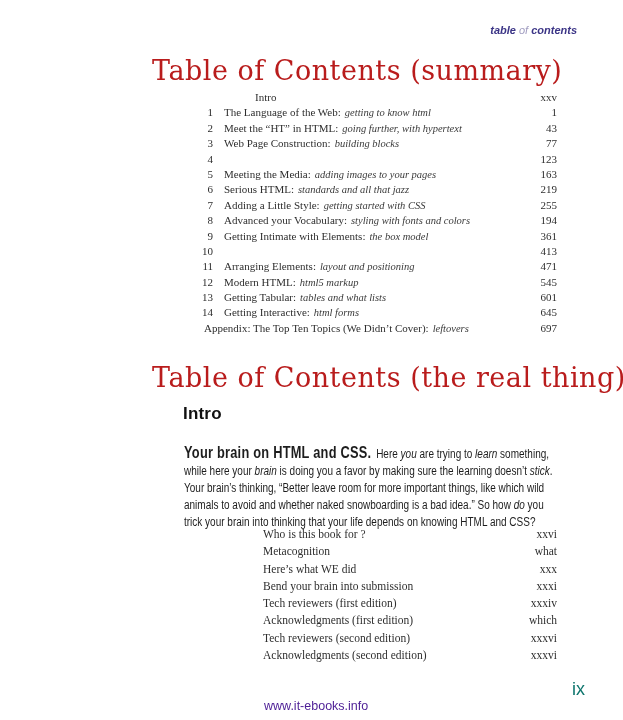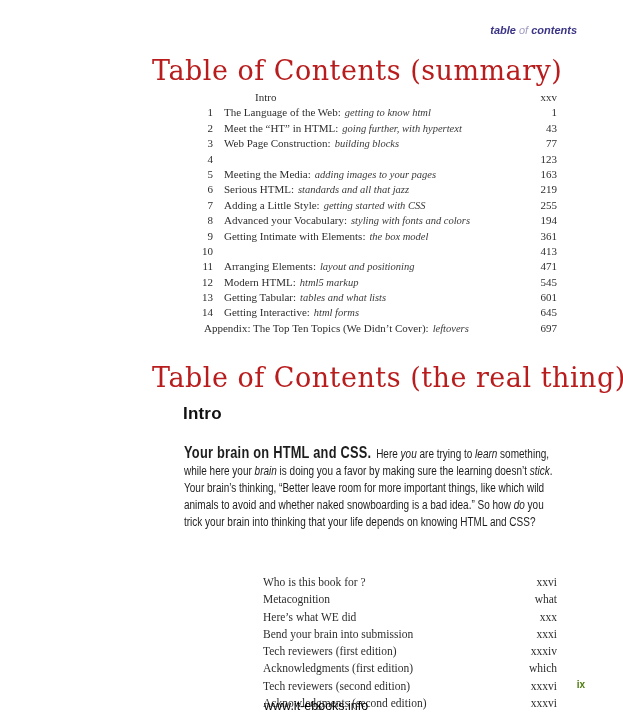--- a/index.html
+++ b/index.html
@@ -26,29 +26,29 @@
   .srow .pg{position:absolute;right:66px;text-align:right;}
   
   .intro-heading{position:absolute;left:183px;top:404px;font-family:"Liberation Sans",sans-serif;
                  font-weight:bold;font-size:17px;color:#111;letter-spacing:0.2px;}
   .para{position:absolute;left:184px;top:431px;width:472px;transform:scaleX(0.8);
         transform-origin:0 0;font-family:"Liberation Sans",sans-serif;font-size:12.5px;
         line-height:17.2px;color:#1d1d1d;}
   .para .lead{font-weight:bold;font-size:16px;letter-spacing:0.3px;margin-right:6px;}
   .para i{font-style:italic;}
   
-  .intro-list{position:absolute;left:0;top:528px;width:623px;margin-top:48px;}
+  .intro-list{position:absolute;left:0;top:528px;width:623px;}
   .irow{position:relative;height:17.3px;font-size:11.5px;white-space:nowrap;}
   .irow .lbl{position:absolute;left:263px;}
   .irow .pg{position:absolute;right:66px;text-align:right;}
   
   .folio{position:absolute;top:679px;right:38px;font-family:"Liberation Sans",sans-serif;
-         font-weight:bold;font-size:10px;color:#4d7c0f;}
+         font-weight:normal;font-size:18px;color:#0f766e;}
   .watermark{position:absolute;left:264px;top:699px;font-family:"Liberation Sans",sans-serif;
-             font-size:12.5px;color:#000000;text-decoration:none;cursor:pointer;}
+             font-size:12.5px;color:#4c1d95;text-decoration:none;cursor:pointer;}
 </style>
 </head>
 <body>
 
 <div class="page">
 
   <div class="crumb"><span class="w">table</span><span class="of">of</span><span class="w">contents</span></div>
 
   <div class="big-title" id="title-summary">Table of Contents (summary)</div>
 

